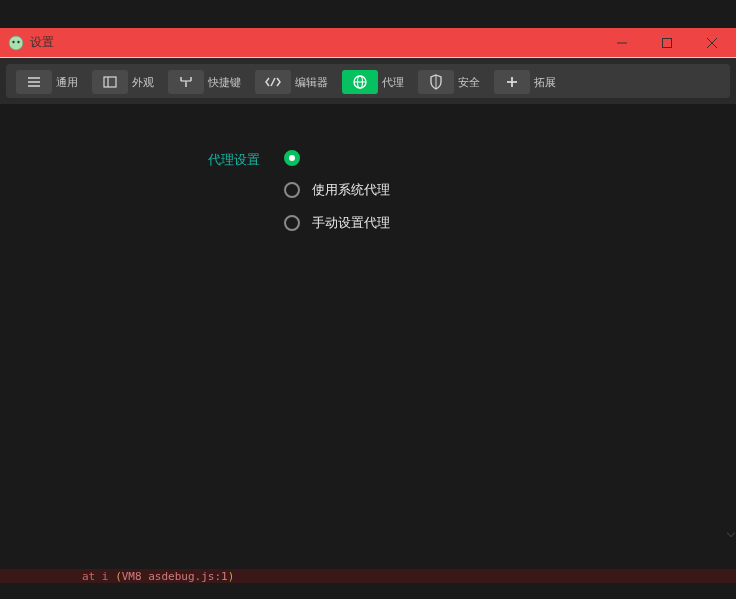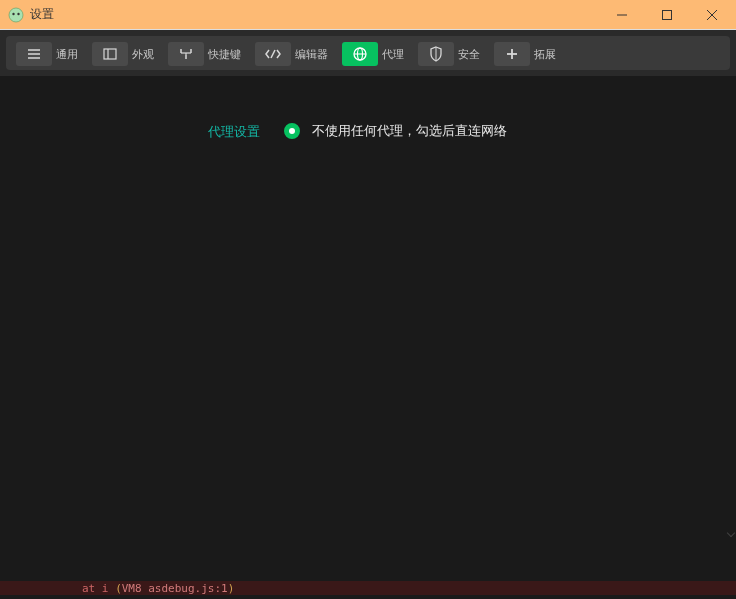--- a/index.html
+++ b/index.html
@@ -7,26 +7,27 @@
       width: 736px;
       height: 599px;
       background: #1a1a1a;
       font-family: "Microsoft YaHei", "PingFang SC", sans-serif;
       color: #d0d0d0;
       overflow: hidden;
       position: relative;
     }
     .titlebar {
       height: 30px;
-      background: #fdba74;
+      background: #ef4444;
       display: flex;
       align-items: center;
       justify-content: space-between;
       padding: 0 2px 0 8px;
       border-bottom: 1px solid #ddd;
+      margin-top: 28px;
     }
     .titlebar-left {
       display: flex;
       align-items: center;
       gap: 6px;
     }
     .app-icon {
       width: 16px;
       height: 16px;
       display: inline-flex;
@@ -149,21 +150,21 @@
       border: 1px solid #666;
       border-top: none;
       border-left: none;
       transform: rotate(45deg);
       opacity: 0.5;
     }
     .bottom-strip {
       position: absolute;
       left: 0;
       right: 0;
-      bottom: 4px;
+      bottom: 16px;
       height: 14px;
       background: #3a1818;
       display: flex;
       align-items: center;
       padding-left: 82px;
       overflow: hidden;
     }
     .bottom-strip .code {
       font-family: Consolas, monospace;
       font-size: 11px;
@@ -292,24 +293,31 @@
 
 <div class="content">
   <div class="setting-row">
     <div class="setting-label">代理设置</div>
     <div class="options">
 
       <div class="radio-opt selected">
         <span class="radio-circle">
             <span class="radio-dot"></span>
           </span>
-        <span class="radio-label">不使用任何代理，勾选后直连网络</span>
-      </div>
-
-
+      </div>
+
+      <div class="radio-opt">
+        <span class="radio-circle"></span>
+        <span class="radio-label">使用系统代理</span>
+      </div>
+
+      <div class="radio-opt">
+        <span class="radio-circle"></span>
+        <span class="radio-label">手动设置代理</span>
+      </div>
 
     </div>
   </div>
 </div>
 
 <div class="scrollbar-indicator"></div>
 
 <div class="bottom-strip">
   <span class="code"><span class="kw">at i </span><span class="paren">(</span><span>VM8 asdebug.js:1</span><span class="paren">)</span></span>
 </div>

